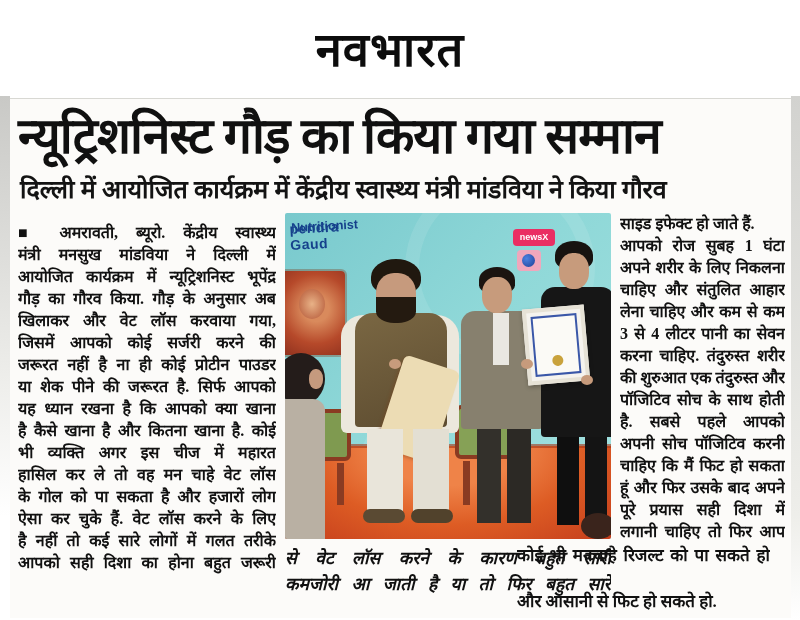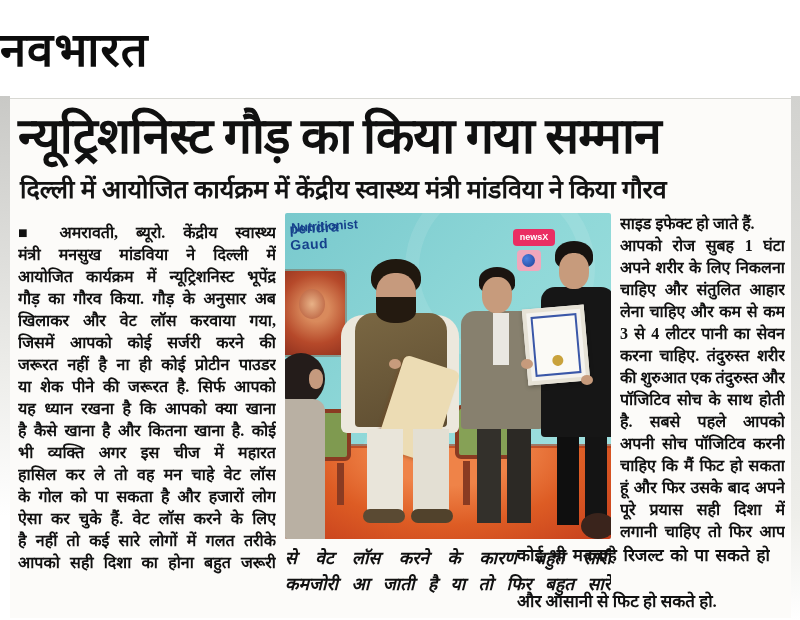--- a/index.html
+++ b/index.html
@@ -1,19 +1,19 @@
 <!DOCTYPE html>
 <html><head>
 <meta charset="utf-8">
 <style>
   * { margin:0; padding:0; box-sizing:border-box; }
   html,body { width:800px; height:620px; background:#ffffff; overflow:hidden;
               font-family:"Liberation Serif","DejaVu Serif",serif; }
 
-  .masthead { position:absolute; left:0; top:16px; width:780px; text-align:left; }
+  .masthead { position:absolute; left:0; top:16px; width:780px; text-align:center; }
   .masthead-title { font-size:47px; font-weight:900; color:#0c0c0c; letter-spacing:1px;
                     font-family:"DejaVu Sans","Liberation Sans",sans-serif; }
 
   .edge-left  { position:absolute; left:0; top:96px; width:10px; height:420px;
                 background:linear-gradient(#c9c9c6, #efefec 70%, #ffffff); }
   .edge-right { position:absolute; right:0; top:96px; width:9px; height:524px;
                 background:linear-gradient(#d2d2cf, #eeeeea 80%, #ffffff); }
 
   .clipping { position:absolute; left:10px; top:98px; width:781px; height:520px;
               background:#fcfbf9; border-top:1px solid #d8d8d3; }

